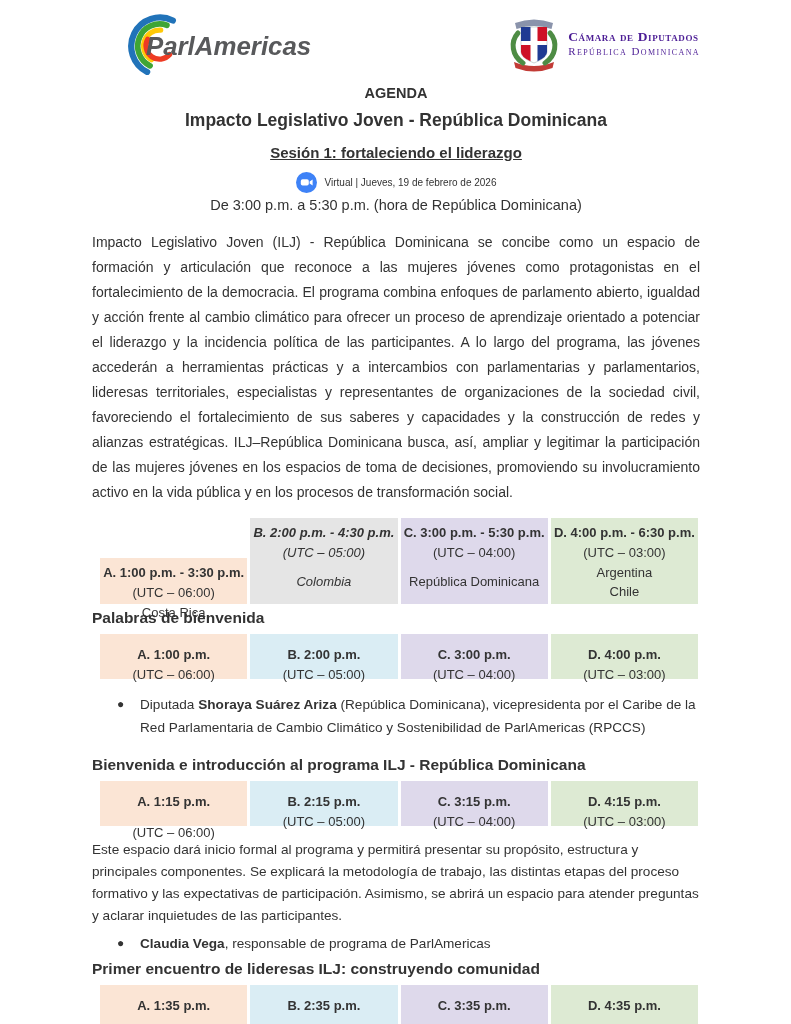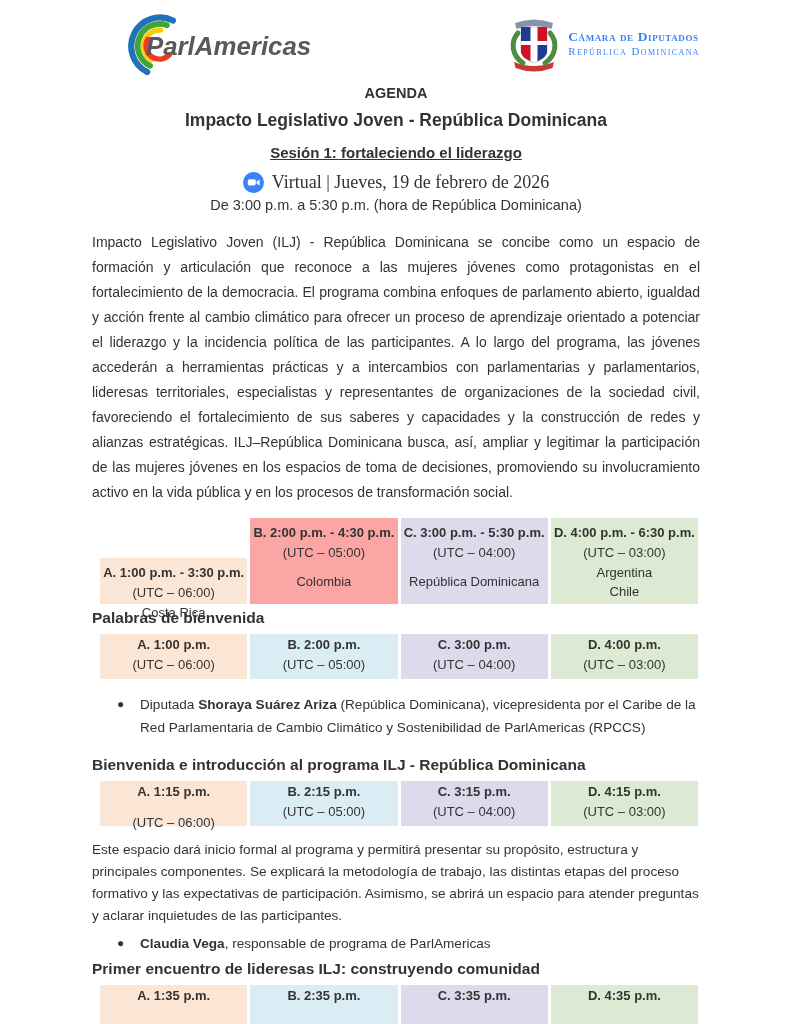--- a/index.html
+++ b/index.html
@@ -11,41 +11,41 @@
     background:#ffffff;
     font-family:"Liberation Sans", sans-serif;
     color:#333333;
     overflow:hidden;
     padding:0 91px 0 92px;
   }
   
   .header-row { display:flex; justify-content:space-between; align-items:flex-start; padding-top:13px; height:72px; }
   .pa-logo { margin-left:6px; }
   .cd-logo { display:flex; align-items:center; margin-top:1px; }
-  .cd-text { margin-left:6px; font-family:"Liberation Serif", serif; font-variant:small-caps; color:#3b82f6; }
+  .cd-text { margin-left:6px; font-family:"Liberation Serif", serif; font-variant:small-caps; color:#4c1d95; }
   .cd-line1 { font-size:13.5px; font-weight:bold; letter-spacing:0.6px; line-height:15px; }
   .cd-line2 { font-size:11px; letter-spacing:1.4px; line-height:14px; }
   
   .title-block { text-align:center; }
   .agenda-label { margin-top:13px; font-size:14.5px; font-weight:bold; }
   .doc-title { margin-top:9px; font-size:17.5px; font-weight:bold; }
   .session-title { margin-top:13px; font-size:15px; font-weight:bold; text-decoration:underline;text-align:center; }
-  .virtual-line { margin-top:11px; display:flex; justify-content:center; align-items:center; gap:8px; font-size:18px;font-family:Liberation Serif, serif; }
+  .virtual-line { margin-top:11px; display:flex; justify-content:center; align-items:center; gap:8px; font-size:10px; }
   .time-line { margin-top:4px; font-size:14.5px; }
   
   .intro { margin-top:17px; font-size:14px; line-height:25px; text-align:justify; }
   
   .tz-table { display:flex; gap:3px; margin:0 2px 0 8px; }
   .tz-col { flex:1; display:flex; flex-direction:column; text-align:center; }
   .tz-time { font-weight:bold; font-size:13px; line-height:21px; padding-top:4px; }
   .tz-utc { font-size:13px; line-height:20px; }
   .tz-country { flex:1; display:flex; flex-direction:column; justify-content:center; font-size:13px; line-height:19px; padding-bottom:4px; }
   .main-table { margin-top:13px; height:86px; }
   .row-table { margin-top:7px; height:45px; }
-  .row-table .tz-time { padding-top:0; }
+  .row-table .tz-time { padding-top:10px; }
   
   .section-h { margin-top:5px; font-size:15.5px; font-weight:bold; }
   .section-h.tight { margin-top:17px; }
   .bullet { display:flex; margin-top:14px; padding-left:25px; font-size:13.6px; line-height:23px; }
   .bullet .dot { width:23px; flex:0 0 23px; font-size:12px; }
   .bullet.single { margin-top:5px; }
   .section-p { margin-top:13px; font-size:13.6px; line-height:22px; }
   b { font-weight:bold; }
 </style>
 </head>
@@ -104,21 +104,21 @@
 
   <div class="tz-table main-table">
     <div class="tz-col" style="background-color: rgb(251, 229, 213); margin-top: 40px;">
       <div class="tz-time">A. 1:00 p.m. - 3:30 p.m.</div>
       <div class="tz-utc">(UTC – 06:00)</div>
       <div class="tz-country">
         <div>Costa Rica</div>
         <div></div>
       </div>
     </div>
-    <div class="tz-col" style="background-color: #fca5a5;">
+    <div class="tz-col" style="background-color: #e5e5e5; font-style: italic;">
       <div class="tz-time">B. 2:00 p.m. - 4:30 p.m.</div>
       <div class="tz-utc">(UTC – 05:00)</div>
       <div class="tz-country">
         <div>Colombia</div>
         <div></div>
       </div>
     </div>
     <div class="tz-col" style="background-color: rgb(222, 217, 235);">
       <div class="tz-time">C. 3:00 p.m. - 5:30 p.m.</div>
       <div class="tz-utc">(UTC – 04:00)</div>

